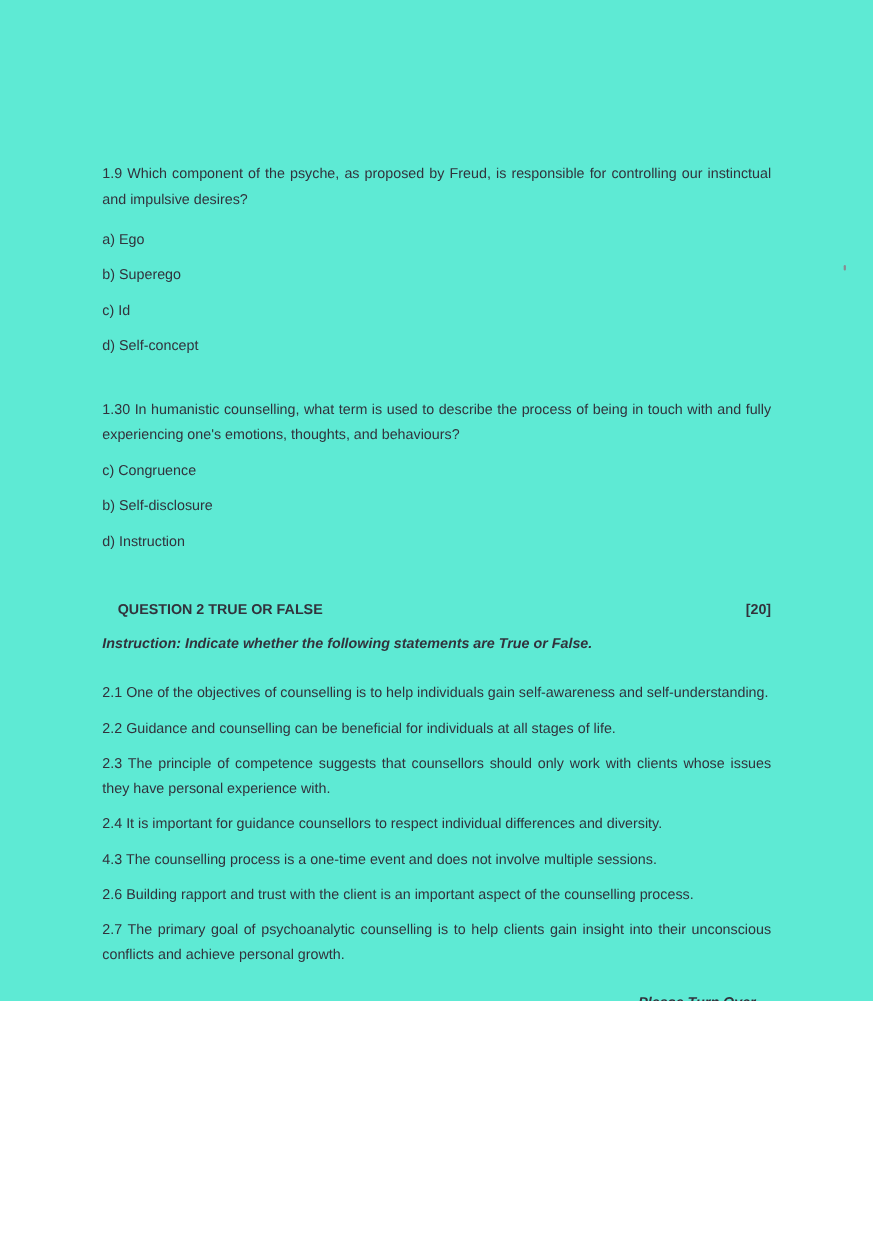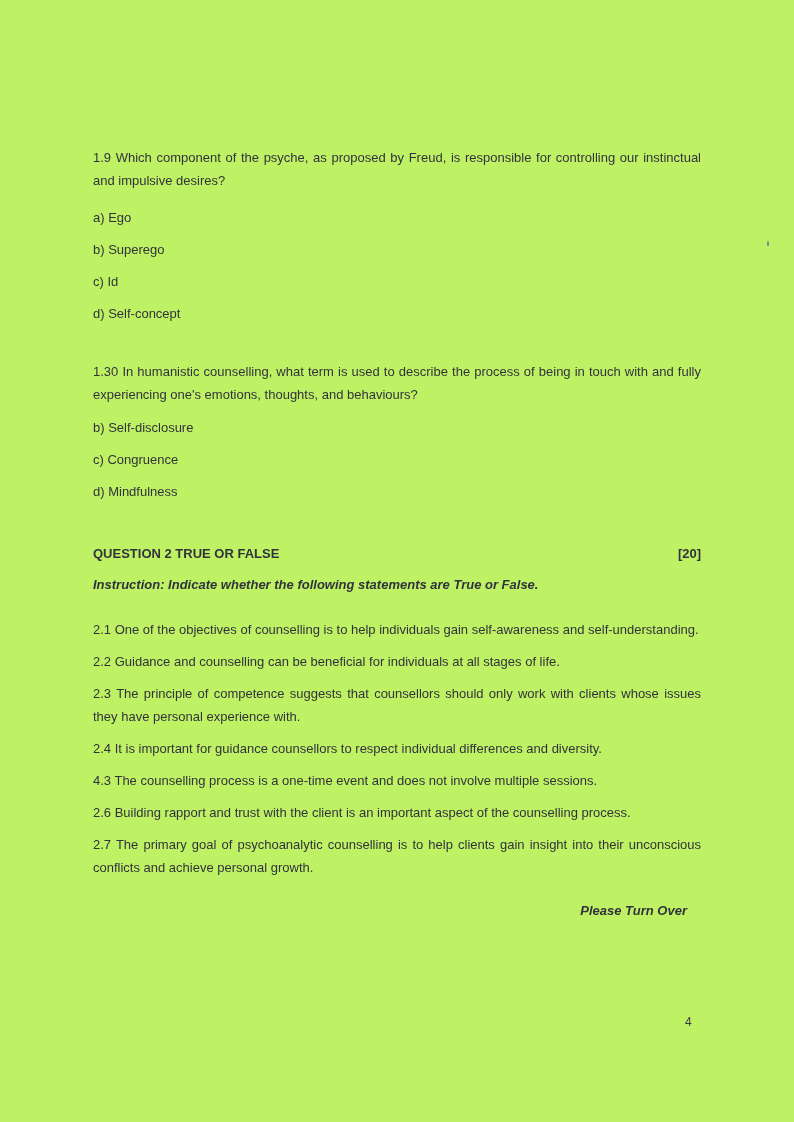--- a/index.html
+++ b/index.html
@@ -3,22 +3,22 @@
 <meta charset="utf-8">
 <style>
   html, body {
     margin: 0;
     padding: 0;
     background: #ffffff;
   }
   .page {
     position: relative;
     width: 794px;
-    height: 1122px;
-    background: #bef264;
+    height: 910px;
+    background: #5eead4;
     overflow: hidden;
     font-family: "Liberation Sans", sans-serif;
     color: #32323c;
     text-decoration: underline;
   }
   .content {
     position: absolute;
     top: 0;
     left: 93px;
     width: 608px;
@@ -36,20 +36,21 @@
     margin-bottom: 10px;
   }
   .option {
     margin-bottom: 9px;
   }
   .q2-heading-row {
     display: flex;
     justify-content: space-between;
     margin-top: 39px;
     font-weight: bold;
+    margin-left: 14px;
   }
   .instruction {
     margin-top: 8px;
     font-weight: bold;
     font-style: italic;
   }
   .statement {
     margin-top: 9px;
     margin-bottom: 8px;
     text-align: justify;
@@ -86,23 +87,23 @@
 <div class="page">
   <div class="content">
 
     <p class="question">1.9 Which component of the psyche, as proposed by Freud, is responsible for controlling our instinctual and impulsive desires?</p>
     <p class="option">a) Ego</p>
     <p class="option">b) Superego</p>
     <p class="option">c) Id</p>
     <p class="option">d) Self-concept</p>
 
     <p class="question second">1.30 In humanistic counselling, what term is used to describe the process of being in touch with and fully experiencing one's emotions, thoughts, and behaviours?</p>
+    <p class="option">c) Congruence</p>
     <p class="option">b) Self-disclosure</p>
-    <p class="option">c) Congruence</p>
-    <p class="option">d) Mindfulness</p>
+    <p class="option">d) Instruction</p>
 
     <div class="q2-heading-row">
       <span>QUESTION 2 TRUE OR FALSE</span>
       <span>[20]</span>
     </div>
 
     <p class="instruction">Instruction: Indicate whether the following statements are True or False.</p>
 
     <p class="statement first">2.1 One of the objectives of counselling is to help individuals gain self-awareness and self-understanding.</p>
     <p class="statement">2.2 Guidance and counselling can be beneficial for individuals at all stages of life.</p>

